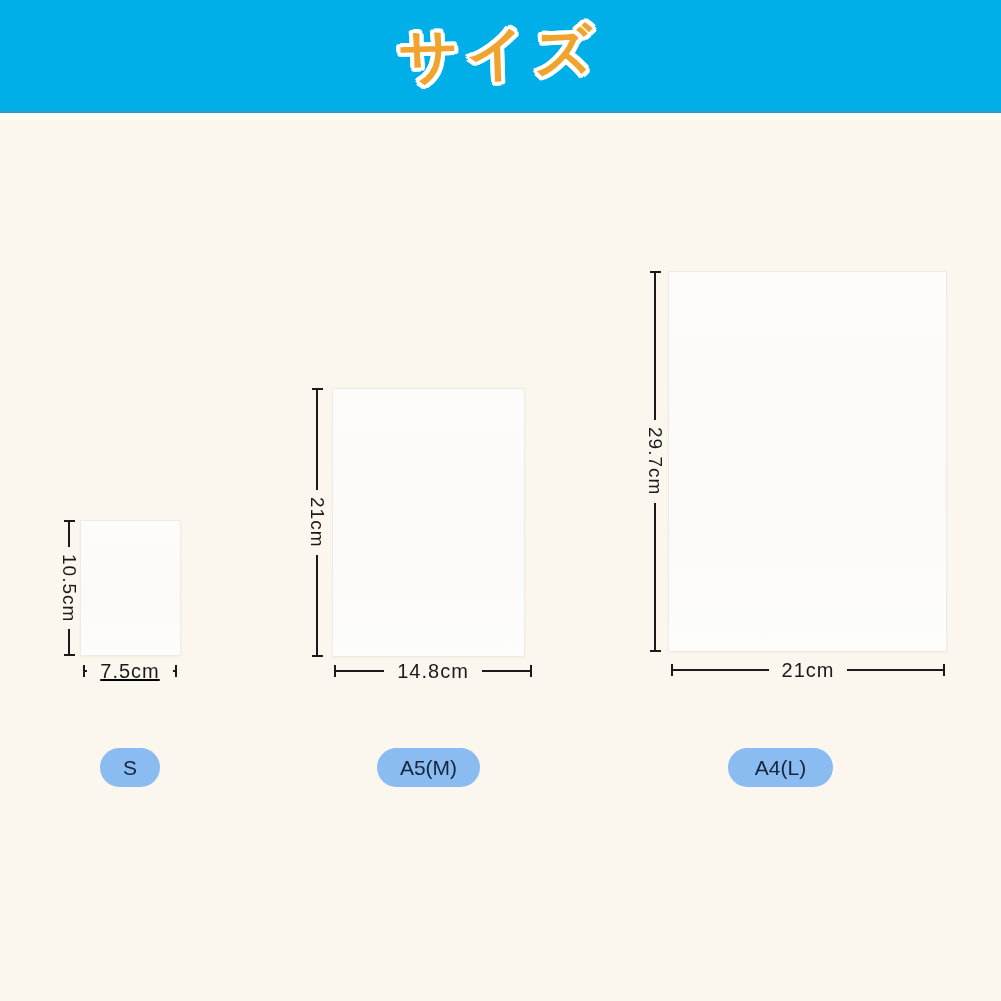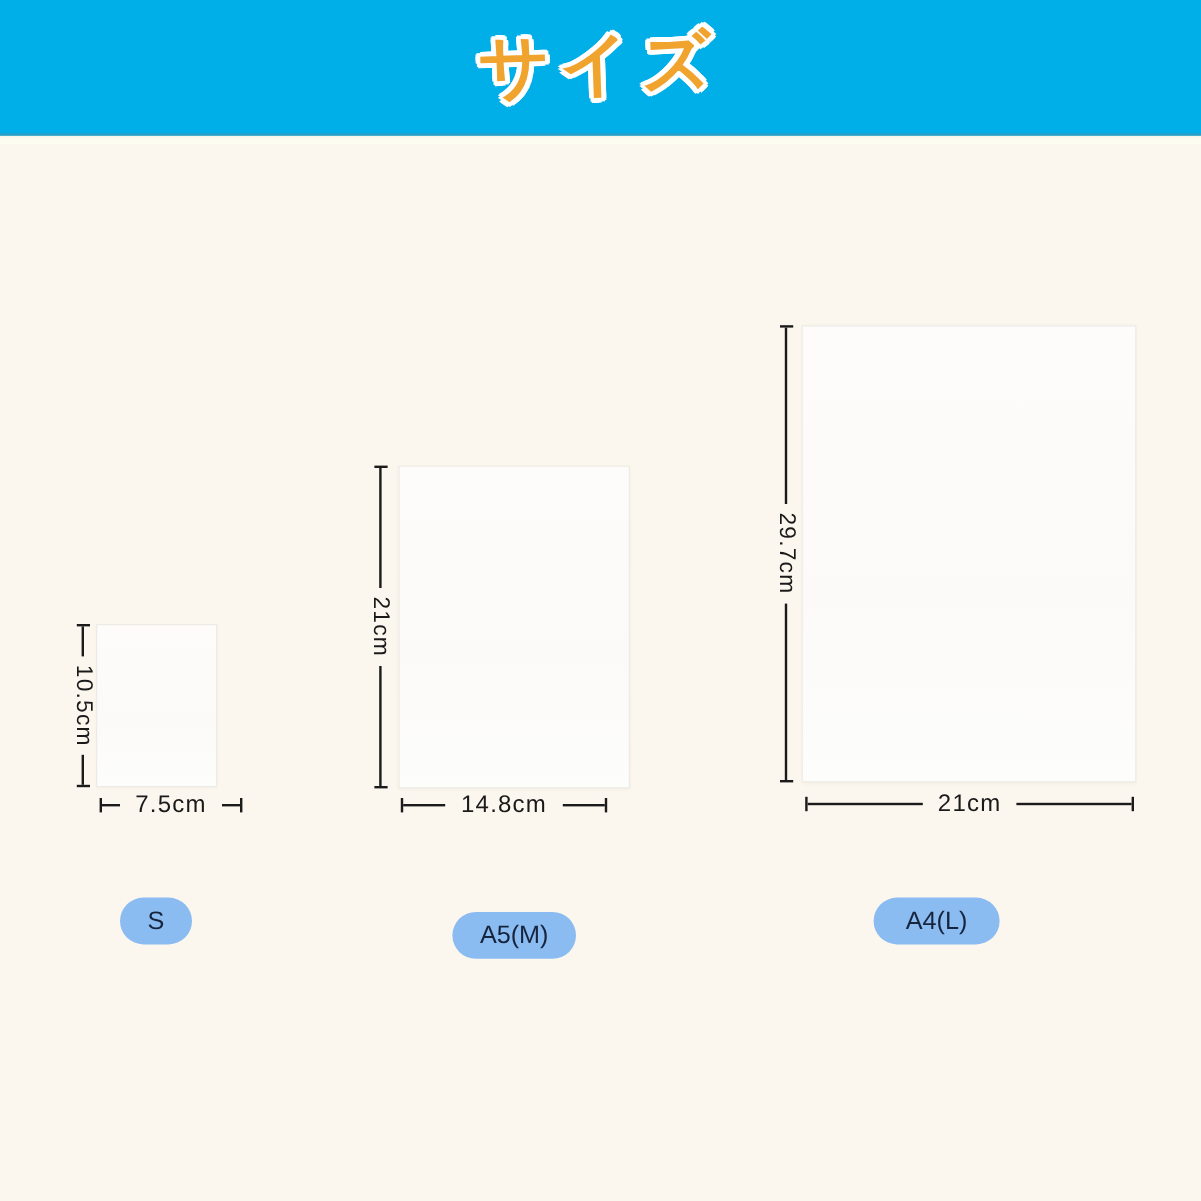--- a/index.html
+++ b/index.html
@@ -66,22 +66,22 @@
   .vdim-m { left: 306px; top: 388px; height: 269px; }
   .vdim-l { left: 644px; top: 271px; height: 381px; }
 
   .hdim {
     position: absolute;
     height: 22px;
     display: flex;
     flex-direction: row;
     align-items: center;
   }
-  .hdim-s { left: 83px;  top: 660px; width: 119px; }
-  .hdim-m { left: 334px; top: 660px; width: 172px; }
+  .hdim-s { left: 83px;  top: 660px; width: 94px; text-decoration: underline; }
+  .hdim-m { left: 334px; top: 660px; width: 198px; }
   .hdim-l { left: 671px; top: 659px; width: 274px; }
 
   .cap-h { width: 11px; height: 2px; background: #1B1B1B; flex: none; }
   .seg-v { width: 2px;  flex: 1 1 auto; background: #1B1B1B; }
   .cap-v { width: 2px;  height: 12px; background: #1B1B1B; flex: none; }
   .seg-h { height: 2px; flex: 1 1 auto; background: #1B1B1B; }
 
   .vlabel {
     writing-mode: vertical-rl;
     font-size: 19px;
@@ -105,21 +105,21 @@
     height: 39px;
     border-radius: 20px;
     background: #8ABCF1;
     color: #17243E;
     font-size: 21px;
     display: flex;
     align-items: center;
     justify-content: center;
   }
   .badge-s { left: 100px; width: 60px; }
-  .badge-m { left: 377px; width: 103px; margin-top: 12px; }
+  .badge-m { left: 377px; width: 103px; }
   .badge-l { left: 728px; width: 105px; }
 </style>
 </head>
 <body>
 
 <div class="header">
   <div class="page-title">サイズ</div>
 </div>
 <div class="header-underline"></div>
 

